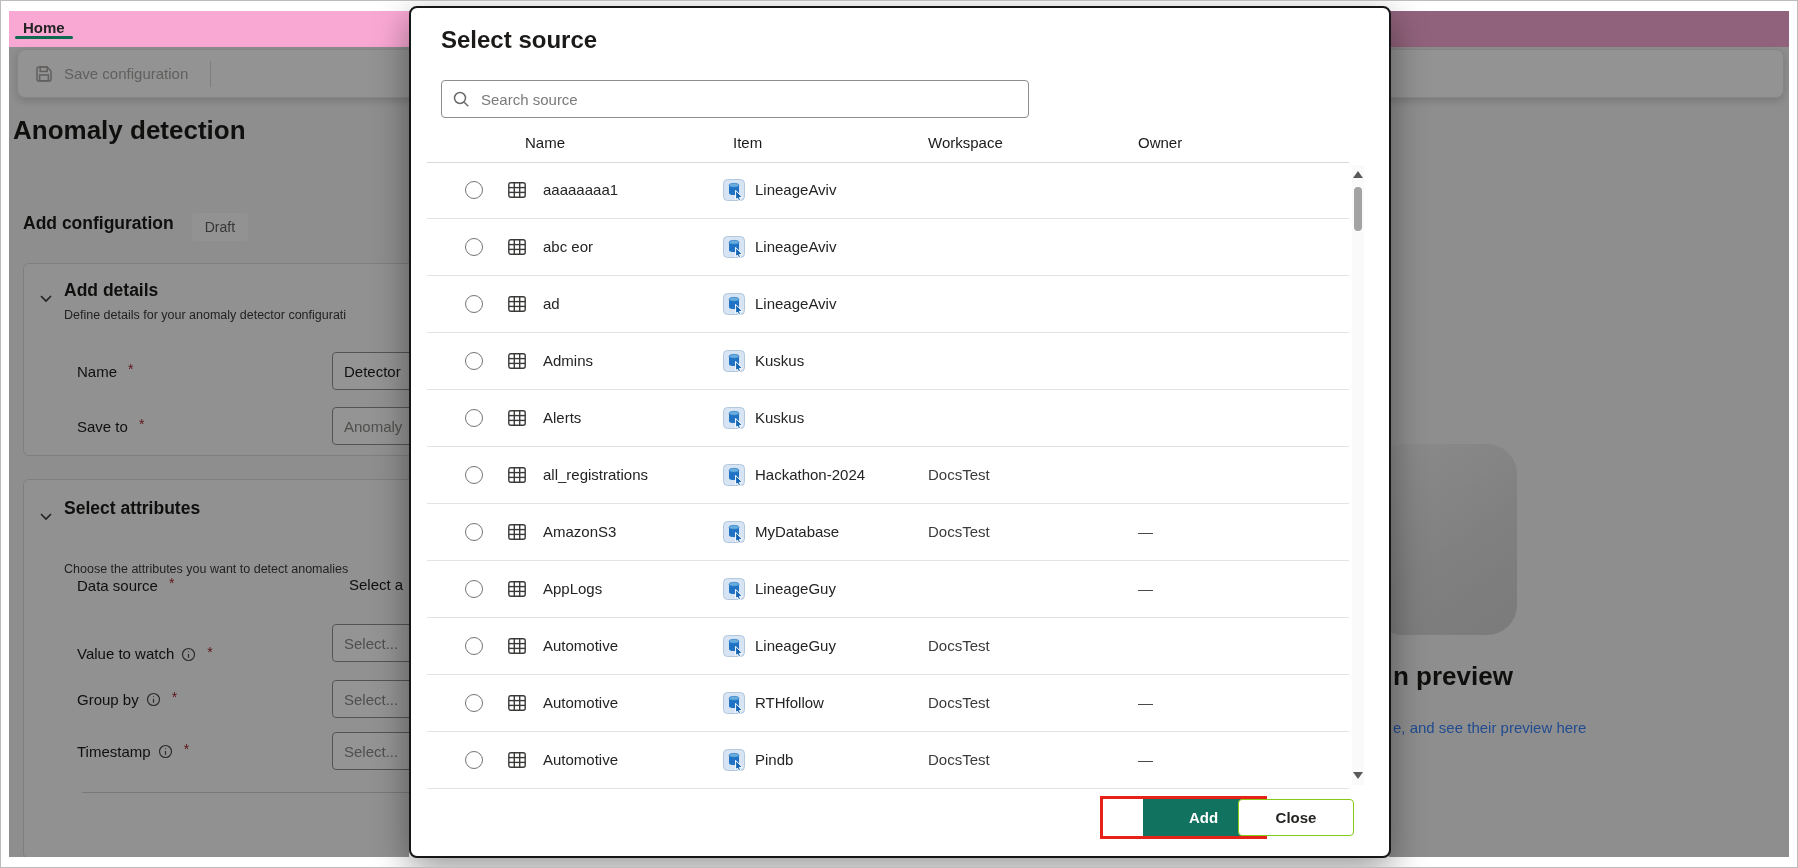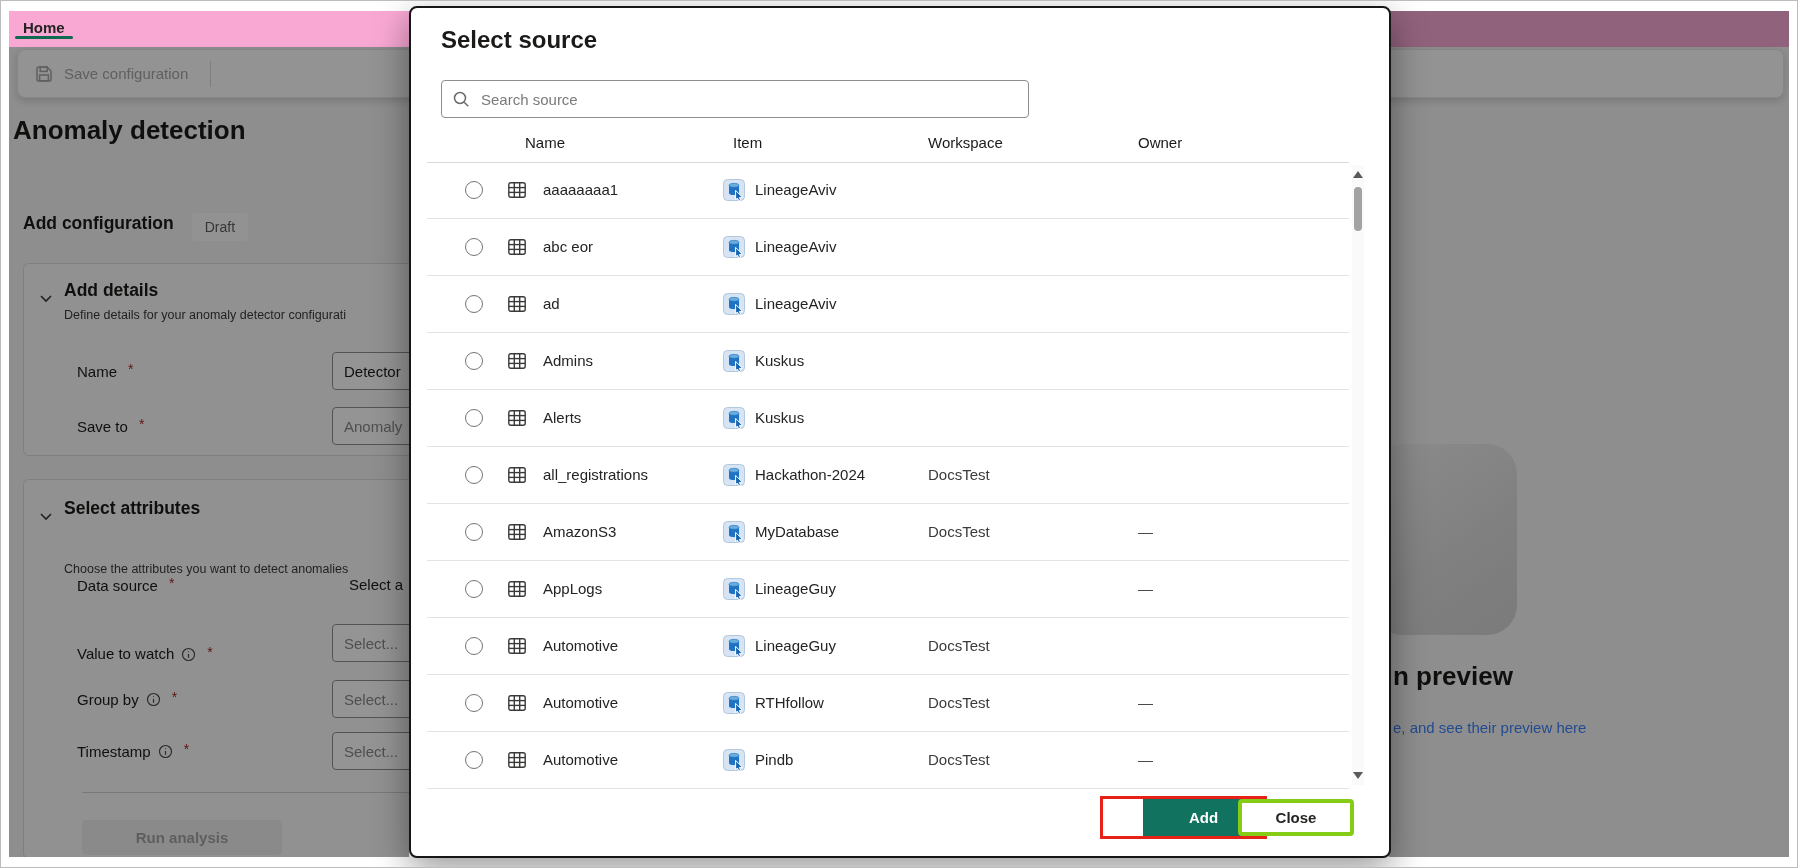--- a/index.html
+++ b/index.html
@@ -78,21 +78,21 @@
 
   .vscroll{position:absolute;left:941px;top:157px;width:12px;height:620px;background:#fafafa;}
   .arr{position:absolute;left:1px;width:0;height:0;border-left:5px solid transparent;border-right:5px solid transparent;}
   .arr-up{top:6px;border-bottom:7px solid #5a5a5a;}
   .arr-dn{bottom:6px;border-top:7px solid #5a5a5a;}
   .thumb{position:absolute;left:2px;top:22px;width:8px;height:44px;background:#a3a3a3;border-radius:4px;}
 
   .add-wrap{position:absolute;left:689px;top:788px;border:3px solid #e62117;padding-left:40px;}
   .btn-add{width:121px;height:37px;background:#11735f;color:#ffffff;font-size:15px;font-weight:700;
            display:flex;align-items:center;justify-content:center;}
-  .btn-close{position:absolute;left:827px;top:791px;width:116px;height:37px;background:#ffffff;border:4px solid #84cc16;
+  .btn-close{position:absolute;left:827px;top:791px;width:116px;height:37px;background:#ffffff;border:1px solid #84cc16;
              border-radius:4px;box-sizing:border-box;color:#252423;font-size:15px;font-weight:600;
              display:flex;align-items:center;justify-content:center;}
 
   .margin-top{left:0;top:0;right:0;height:10px;background:#fff;z-index:2;}
   .margin-bottom{left:0;bottom:0;right:0;height:10px;background:#fff;z-index:6;}
   .margin-left{left:0;top:0;width:8px;height:100%;background:#fff;z-index:6;}
   .margin-right{right:0;top:0;width:8px;height:100%;background:#fff;z-index:6;}
 </style>
 </head>
 <body>
@@ -195,21 +195,20 @@
           <line x1="7.5" y1="7" x2="7.5" y2="10.8"></line>
           <line x1="7.5" y1="4.4" x2="7.5" y2="5.2"></line>
         </svg>
       <span class="req">*</span>
     </div>
     <div class="f-input ph" style="top:252px;">
       <span>Select...</span>
     </div>
 
     <div class="sec-divider" style="top:312px;"></div>
-    <div class="run-btn">Run analysis</div>
   </div>
 
   <div class="abs preview-shape"></div>
   <div class="abs preview-head">n preview</div>
   <div class="abs preview-sub">e, and see their preview here</div>
 
   <div class="abs overlay overlay-left"></div>
   <div class="abs overlay overlay-right"></div>
 
   <div class="abs margin-top"></div>

